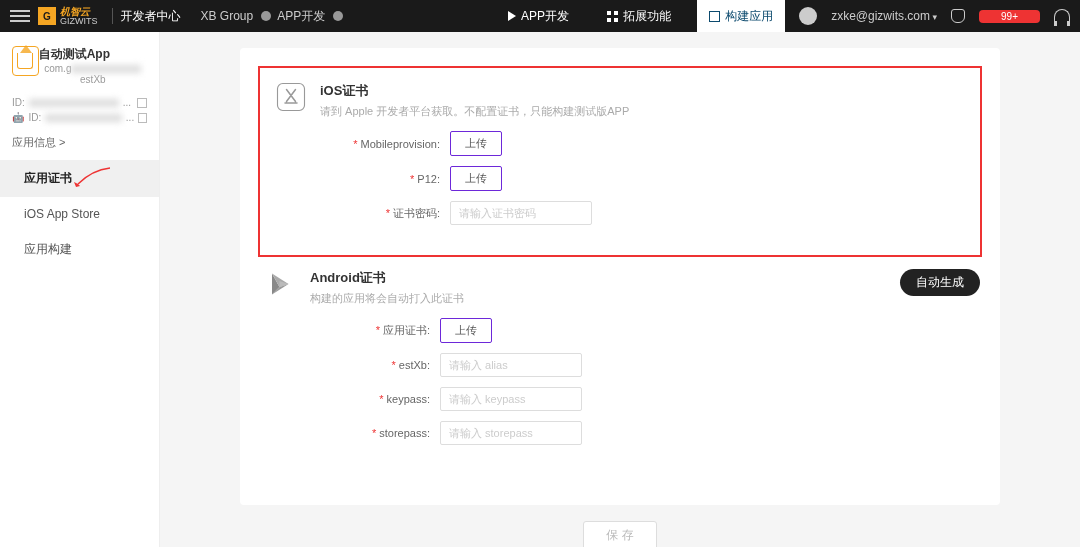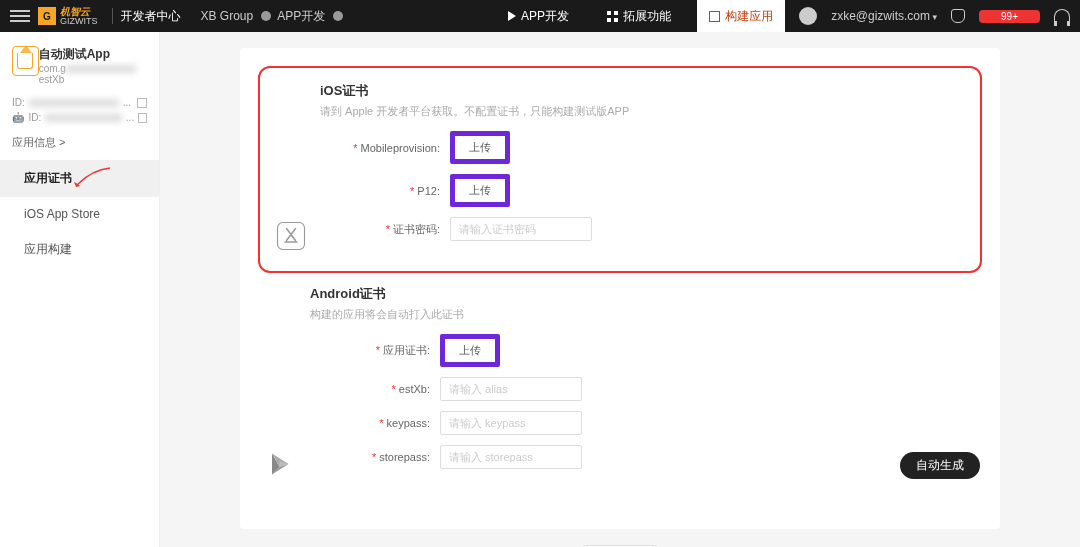--- a/index.html
+++ b/index.html
@@ -11,65 +11,65 @@
     .logo-box { display: flex; align-items: center; margin-right: 6px; }
     .logo-sq { width: 18px; height: 18px; background: #f5a623; margin-right: 4px; display:flex; align-items:center; justify-content:center; color:#1a1a1a; font-size:10px; font-weight:bold;}
     .logo-txt { font-size: 9px; color: #ccc; line-height: 1; }
     .logo-txt b { color: #f5a623; font-size: 10px; font-style: italic; }
     .divider-v { width: 1px; height: 16px; background: #555; margin: 0 8px; }
     .topbar-title { color: #fff; font-size: 12px; }
     .breadcrumb { margin-left: 20px; color: #ccc; font-size: 12px; text-align: right; }
     .breadcrumb .gear { display: inline-block; width: 10px; height: 10px; background: #999; border-radius: 50%; margin-left: 4px; vertical-align: middle; }
     .topbar-right { margin-left: auto; display: flex; align-items: center; gap: 14px; }
     .topbar-tab { color: #fff; font-size: 12px; padding: 8px 12px; display: flex; align-items: center; gap: 5px; }
-    .topbar-tab.active { background: #fff; color: #c2410c; }
+    .topbar-tab.active { background: #fff; color: #0c4a6e; }
     .tab-icon { width: 11px; height: 11px; border: 1.5px solid currentColor; display: inline-block; }
     .tab-icon.play { border: none; width: 0; height: 0; border-left: 8px solid currentColor; border-top: 5px solid transparent; border-bottom: 5px solid transparent; }
     .tab-icon.grid { border: none; position: relative; width: 11px; height: 11px; }
     .tab-icon.grid::before, .tab-icon.grid::after { content:""; position:absolute; background: currentColor; }
     .tab-icon.grid::before { width:4px; height:4px; top:0; left:0; box-shadow: 7px 0 0 currentColor, 0 7px 0 currentColor, 7px 7px 0 currentColor; }
     .avatar { width: 18px; height: 18px; background: #ccc; border-radius: 50%; }
     .badge { background: #e33; color: #fff; border-radius: 4px; padding: 1px 22px; font-size: 10px; }
     .bell { width: 14px; height: 14px; border: 1.5px solid #ccc; border-radius: 3px 3px 6px 6px; position: relative; }
     .headset { width:16px; height:14px; border: 1.5px solid #ccc; border-bottom:none; border-radius: 8px 8px 0 0; position:relative;}
     .headset::before,.headset::after{content:"";position:absolute;width:3px;height:5px;background:#ccc;bottom:-3px;}
     .headset::before{left:-1px;}.headset::after{right:-1px;}
 
     .main { display: flex; height: calc(547px - 32px); }
     .sidebar { width: 160px; background: #fff; border-right: 1px solid #eee; padding-top: 14px; }
     .app-head { display: flex; align-items: flex-start; padding: 0 12px 10px; }
     .app-icon { width: 30px; height: 30px; border: 1.5px solid #f5a623; border-radius: 4px; display:flex; align-items:center; justify-content:center;}
     .app-icon-inner { width:16px; height:16px; border:1.5px solid #f5a623; border-top:none; border-radius: 0 0 3px 3px; position:relative;}
     .app-icon-inner::before{content:"";position:absolute;top:-8px;left:2px;width:0;height:0;border-left:6px solid transparent;border-right:6px solid transparent;border-bottom:8px solid #f5a623;opacity:0.8;}
     .app-name { font-size: 12px; font-weight: bold; }
-    .app-pkg { font-size: 10px; color: #999; }
+    .app-pkg { font-size: 10px; color: #999; text-align: center; }
     .blur { filter: blur(3px); background: #ddd; display:inline-block; height: 8px; width: 70px; vertical-align: middle;}
     .meta-row { padding: 2px 12px; font-size: 10px; color: #999; display:flex; align-items:center; gap:4px;}
     .meta-row .copy { width:10px; height:10px; border:1px solid #bbb; margin-left:auto;}
     .sidebar-section { padding: 10px 12px; font-size: 11px; color: #666; cursor:pointer;}
     .sidebar-item { padding: 10px 24px; font-size: 12px; color: #555; cursor: pointer; position:relative;}
     .sidebar-item.active { background: #f0f0f0; font-weight: bold; color: #222;}
     .arrow { position: absolute; width: 40px; height: 25px; left: 72px; top: 6px; }
     .arrow svg { overflow: visible; }
 
     .content { flex: 1; padding: 16px 28px; overflow-y: auto; background: #f5f5f5; }
     .card { background: #fff; border-radius: 4px; padding: 20px 20px 30px; margin: 0 auto 10px; max-width: 760px; }
-    .section { display: flex; align-items: flex-end; padding: 14px 0 20px; border-radius: 12px; }
+    .section { display: flex; align-items: flex-start; padding: 14px 0 20px; }
     .section.highlight { border: 2px solid #e33; position: relative; margin: -2px; padding: 14px 10px 20px; }
     .sec-icon { width: 30px; height: 30px; margin: 0 14px 0 6px; flex-shrink:0; }
     .sec-icon svg { width: 100%; height: 100%; }
     .sec-body { flex: 1; }
     .sec-title { font-size: 13px; font-weight: bold; margin-bottom: 4px; }
     .sec-hint { font-size: 11px; color: #aaa; margin-bottom: 12px; }
     .sec-right { margin-left: auto; }
     .btn-auto { background: #222; color: #fff; border: none; border-radius: 14px; padding: 5px 16px; font-size: 12px; cursor:pointer;}
     .form-row { display: flex; align-items: center; margin-bottom: 10px; }
     .form-label { width: 130px; text-align: right; padding-right: 10px; font-size: 11px; color: #666;}
     .form-label .req { color: #e33; margin-right: 3px; }
-    .btn-upload { border: 5px solid #6d28d9; background: #fff; padding: 4px 14px; font-size: 11px; color: #555; border-radius: 2px; cursor:pointer;}
+    .btn-upload { border: 1px solid #6d28d9; background: #fff; padding: 4px 14px; font-size: 11px; color: #555; border-radius: 2px; cursor:pointer;}
     .input-txt { border: 1px solid #ddd; padding: 5px 8px; font-size: 11px; width: 142px; border-radius: 2px;}
     .input-txt::placeholder { color: #ccc; }
     .save-area { text-align: center; padding: 6px 0 14px; }
     .btn-save { border: 1px solid #ddd; background: #fff; color: #bbb; padding: 5px 22px; font-size: 12px; border-radius: 3px; cursor:pointer;}
     .user-drop::after{content:" ▾"; font-size:9px;}
   </style>
 </head>
 <body>
 
 <div class="topbar">

